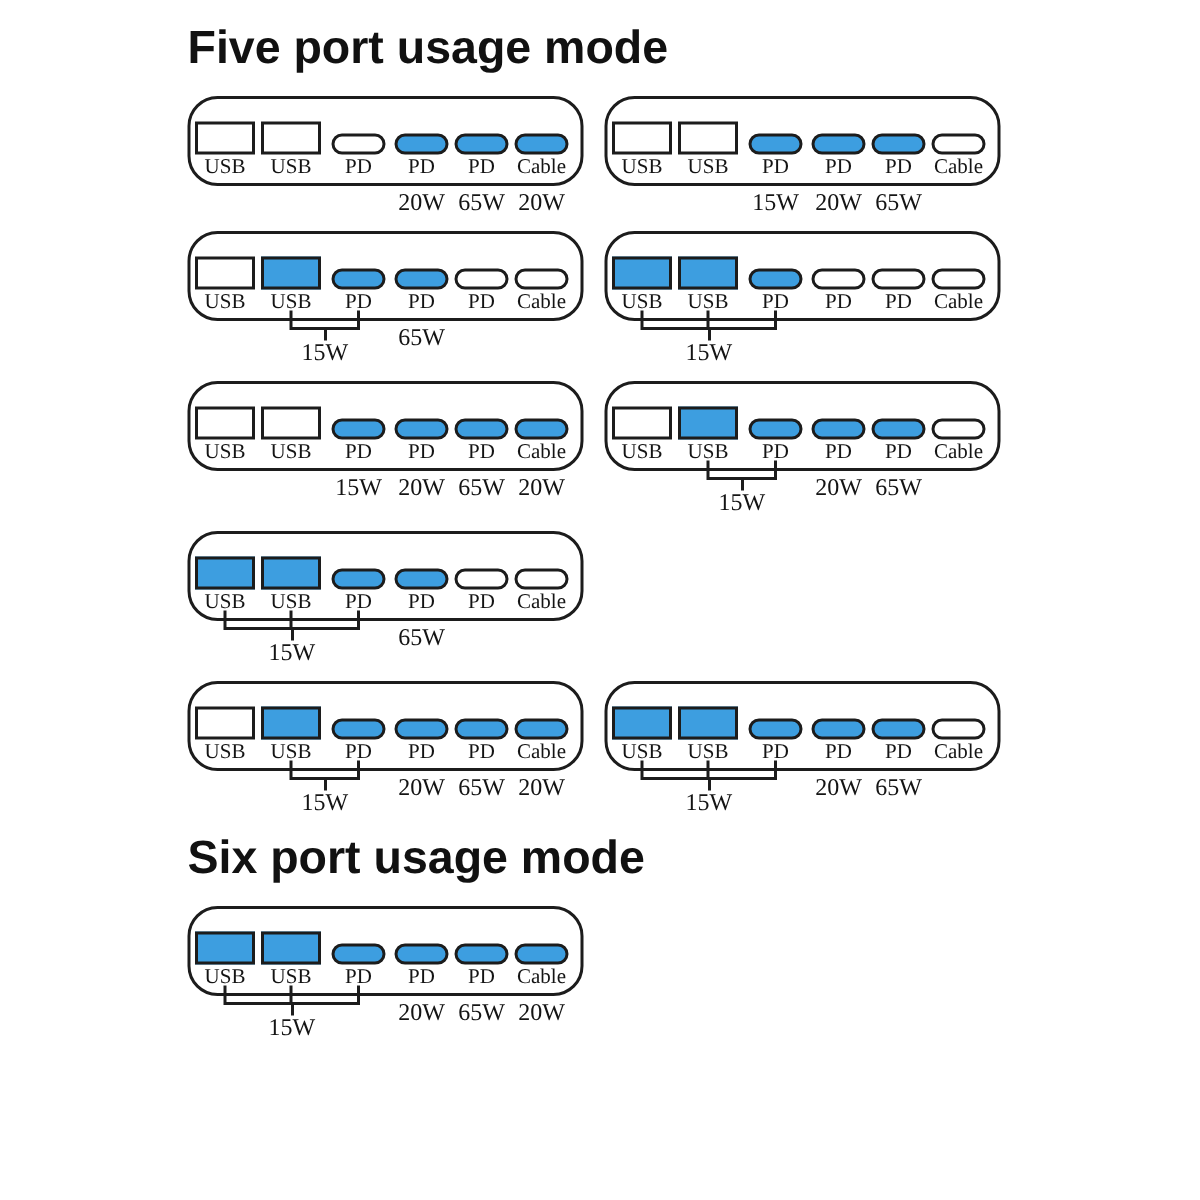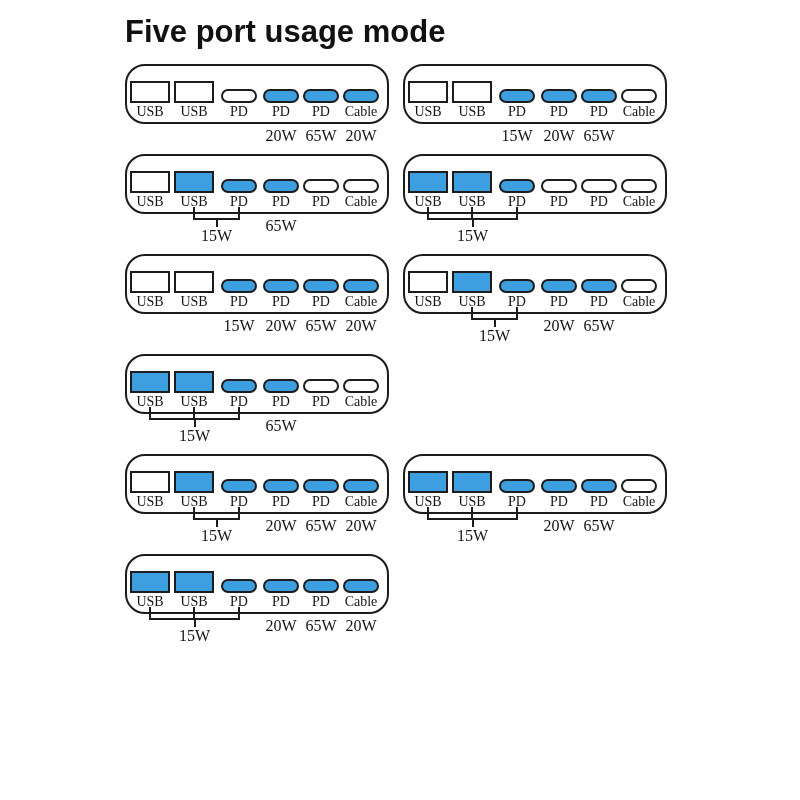--- a/index.html
+++ b/index.html
@@ -426,20 +426,21 @@
             <div class="tick tick-end" style="left: 113px;"></div>
             <div class="bracket-bar" style="left: 25px; width: 89px;"></div>
             <div class="tick tick-mid" style="left: 68.5px;"></div>
             <span class="bracket-label" style="left: 69.5px;">15W</span>
           </div>
 </div>
       </div>
   </section>
 
   <section class="section">
+    <h2 class="title">Six port usage mode</h2>
     <div class="rows">
         <div class="row">
   <div class="panel-unit h-bracket">
     <div class="panel-body"></div>
 
   <div class="port" style="left: 25px;">
     <div class="port-shape shape-usb active"></div>
     <div class="port-label">USB</div>
   </div>
 

